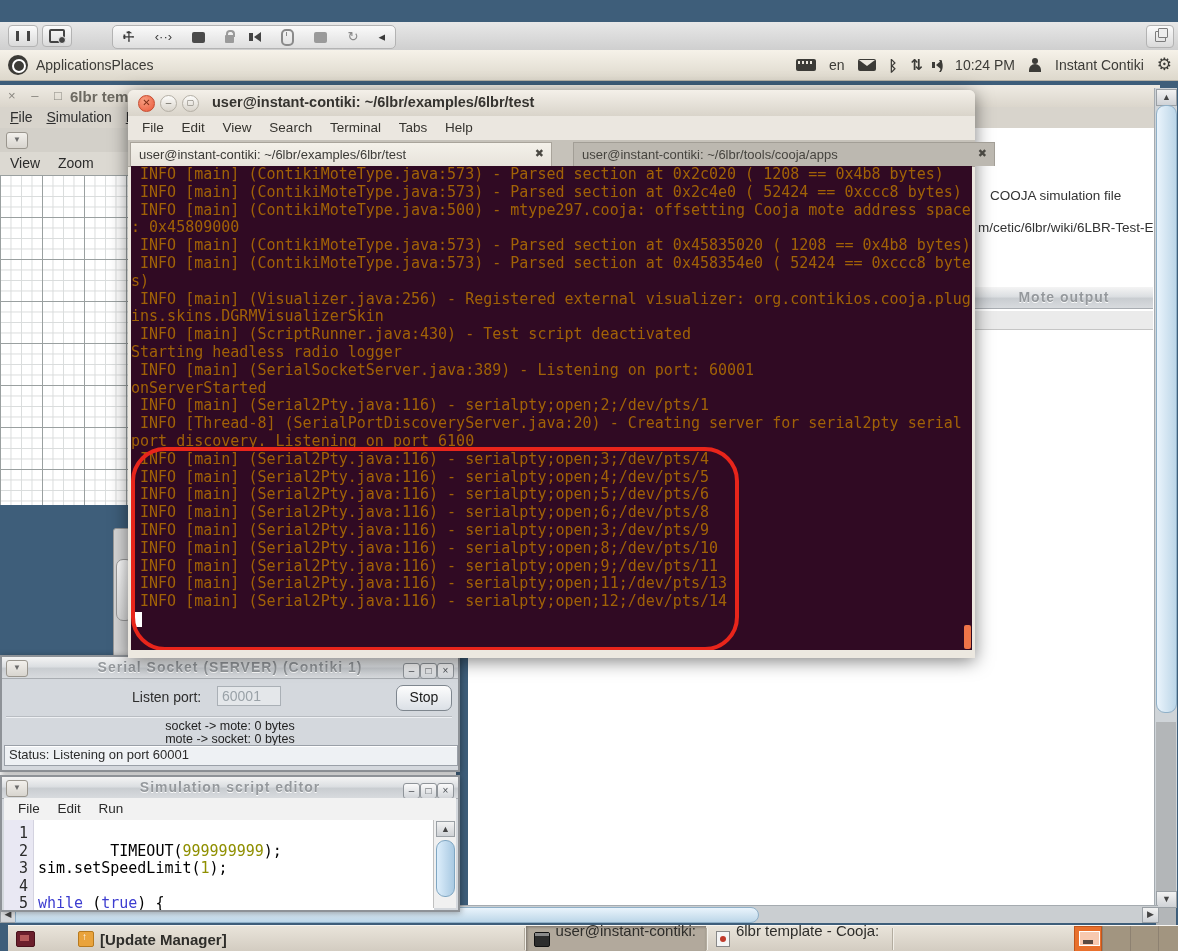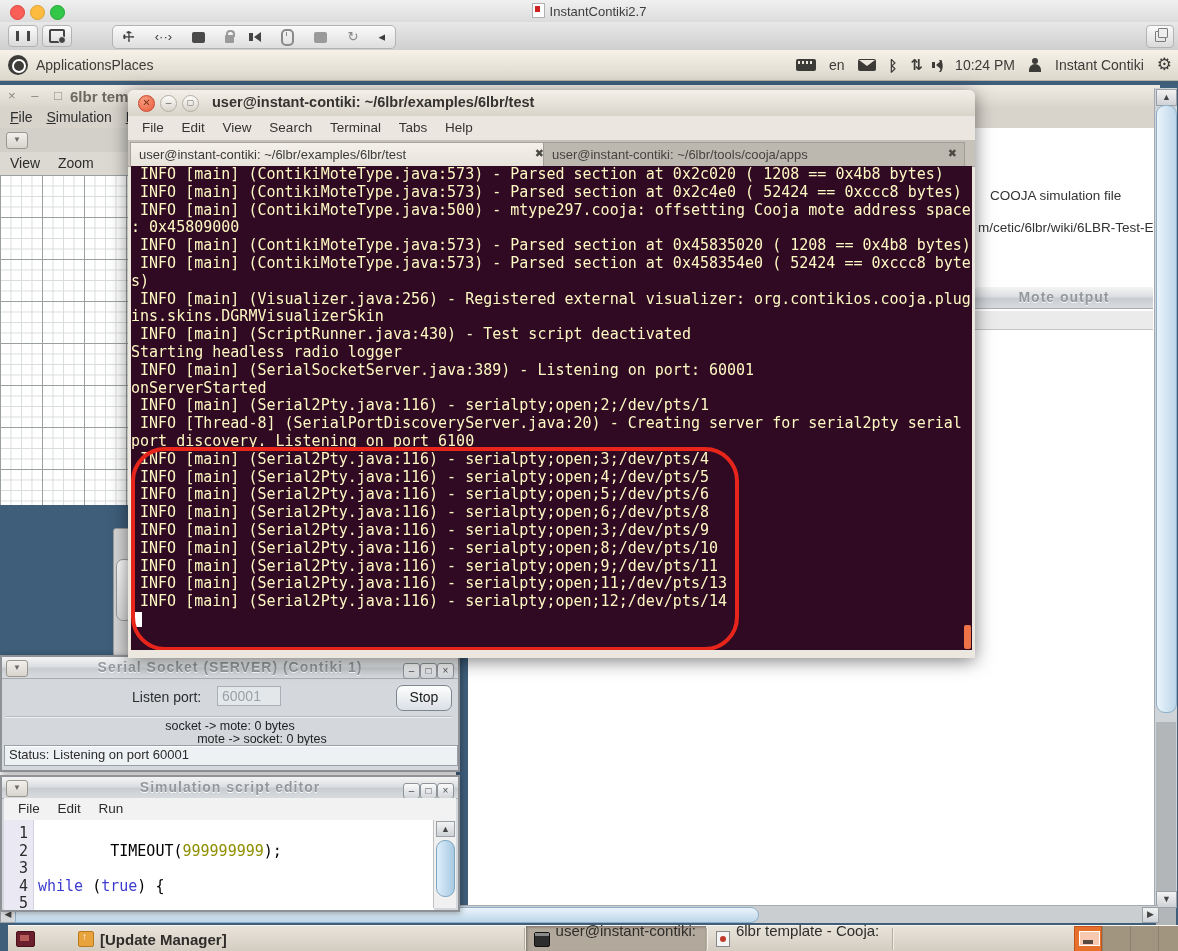--- a/index.html
+++ b/index.html
@@ -104,26 +104,26 @@
   .term-circle{top:5px;width:15px;height:15px;border-radius:50%;font-size:10px;line-height:14px;text-align:center;color:#5e3023;}
   .tc-close{left:10px;background:radial-gradient(circle at 35% 30%,#f99f81,#e9593b);border:1px solid #c64a2e;color:#7c2d16;}
   .tc-min{left:32px;background:linear-gradient(#fdfcfa,#d9d4cb);border:1px solid #b4afa5;color:#6e6a61;}
   .tc-max{left:54px;background:linear-gradient(#fdfcfa,#d9d4cb);border:1px solid #b4afa5;color:#6e6a61;font-size:8px;}
   .term-title{left:84px;top:4px;font-weight:bold;font-size:14.5px;color:#35332f;white-space:nowrap;}
   .term-menubar{left:0;top:26px;width:100%;height:24px;background:#ebe7e0;font-size:13.5px;color:#36342f;}
   .term-menu-item{display:inline-block;margin-left:14px;margin-top:4px;}
   .term-tabbar{left:0;top:50px;width:100%;height:26px;background:#c6c2ba;border-bottom:1px solid #a9a49b;}
   .term-tab{top:2px;height:23px;font-size:13px;color:#3b3a36;overflow:hidden;white-space:nowrap;}
   .tab-active{left:2px;width:420px;background:linear-gradient(#f4f1ea,#e7e3db);border:1px solid #a9a49b;border-bottom:none;}
-  .tab-inactive{left:415px;width:420px;background:#bcb8b0;border:1px solid #a29e96;border-bottom:none;color:#46443f;text-align:right;}
+  .tab-inactive{left:445px;width:420px;background:#bcb8b0;border:1px solid #a29e96;border-bottom:none;color:#46443f;text-align:right;}
   .tab-label{position:absolute;left:8px;top:4px;}
   .tab-close{position:absolute;right:7px;top:4px;font-size:11px;color:#4a4842;}
   .term-content{left:3px;top:76px;width:841px;height:484px;background:#300a23;overflow:hidden;padding:0;}
   .term-line{white-space:pre;font-family:"DejaVu Sans Mono","Liberation Mono",monospace;
-    font-size:15px;line-height:17.8px;color:#fef9c3;}
+    font-size:15px;line-height:17.8px;color:#a16207;}
   .term-cursor{width:9px;height:15px;background:#fff;margin-left:2px;margin-top:1px;}
   .term-oval{left:0px;top:281px;width:600px;height:196px;border:4px solid #e8251b;border-radius:34px;pointer-events:none;}
   .term-scrollthumb{right:1px;top:459px;width:7px;height:24px;background:#ee7448;border-radius:2px;}
   .term-bottom{left:0;top:560px;width:100%;height:8px;background:#ece8e0;}
   
   .jwindow{background:#d4d8dd;border:2px solid #8e9297;box-shadow:1px 1px 6px rgba(0,0,0,.35);}
   .serial-win{left:0;top:655px;width:456px;height:113px;}
   .listen-label{left:130px;top:32px;font-size:14px;color:#2d2d2d;}
   .listen-field{left:215px;top:29px;width:58px;height:18px;background:#e4e7ea;border:1px solid #aab0b6;
     color:#9aa2a8;font-size:14px;padding-left:4px;line-height:18px;}
@@ -166,26 +166,20 @@
   .ws-active{background:#e8702d;border:1px solid #c2551b;}
   .ws-win{position:absolute;left:4px;top:4px;width:19px;height:13px;background:#f7c9b0;border:1px solid #fff;}
   .ws-win:after{content:"";position:absolute;left:3px;bottom:1px;width:10px;height:4px;background:#5a4a42;}
   .bold{font-weight:bold;}
 </style>
 </head>
 <body>
 
 <div id="screen">
 
-  <div class="abs mac-titlebar">
-    <div class="abs tl tl-red"></div>
-    <div class="abs tl tl-yellow"></div>
-    <div class="abs tl tl-green"></div>
-    <div class="abs mac-title"><span class="doc-ico"></span><span>InstantContiki2.7</span></div>
-  </div>
   <div class="abs mac-toolbar">
     <div class="abs tb-btn" style="left:8px;width:28px;">
         <span class="pause-bars"></span>
       </div>
     <div class="abs tb-btn" style="left:42px;width:28px;">
         <span class="snap-glyph"></span>
       </div>
     <div class="abs tool-group">
       <span class="tg-ico" style="transform:rotate(-45deg);">⚒</span>
       <span class="tg-ico">‹··›</span>
@@ -273,21 +267,21 @@
       <div class="java-title">Serial Socket (SERVER) (Contiki 1)</div>
       <div class="abs" style="right:4px;top:3px;">
         <span class="jwb">‒</span><span class="jwb">□</span><span class="jwb">×</span>
       </div>
     </div>
     <span class="abs listen-label">Listen port:</span>
     <div class="abs listen-field">60001</div>
     <div class="abs stop-btn">Stop</div>
     <div class="abs serial-sep"></div>
     <div class="abs stat-line" style="top:63px;">socket -&gt; mote: 0 bytes</div>
-    <div class="abs stat-line" style="top:76px;padding-left:32px;">mote -&gt; socket: 0 bytes</div>
+    <div class="abs stat-line" style="top:76px;">mote -&gt; socket: 0 bytes</div>
     <div class="abs status-bar">Status: Listening on port 60001</div>
   </div>
 
   <div class="abs jwindow script-win">
     <div class="java-titlebar" style="position:relative;">
       <div class="abs collapse-btn" style="left:4px;top:3px;">▼</div>
       <div class="java-title">Simulation script editor</div>
       <div class="abs" style="right:4px;top:3px;">
         <span class="jwb">‒</span><span class="jwb">□</span><span class="jwb">×</span>
       </div>
@@ -301,20 +295,21 @@
       <div class="gutter" id="gutter">
           <div>1</div>
           <div>2</div>
           <div>3</div>
           <div>4</div>
           <div>5</div>
         </div>
       <div class="code" id="code-lines">
           <div class="code-line">&nbsp;</div>
           <div class="code-line"><span class="seg-plain">        TIMEOUT(</span><span class="seg-num">999999999</span><span class="seg-plain">);</span></div>
+          <div class="code-line"><span class="seg-plain">sim.setSpeedLimit(</span><span class="seg-num">1</span><span class="seg-plain">);</span></div>
           <div class="code-line">&nbsp;</div>
           <div class="code-line"><span class="seg-kw">while</span><span class="seg-plain"> (</span><span class="seg-kw">true</span><span class="seg-plain">) {</span></div>
         </div>
     </div>
     <div class="ed-scroll">
       <div class="sb-btn" style="position:absolute;left:2px;top:1px;width:17px;height:14px;">▲</div>
       <div class="ed-thumb"></div>
     </div>
   </div>
 

